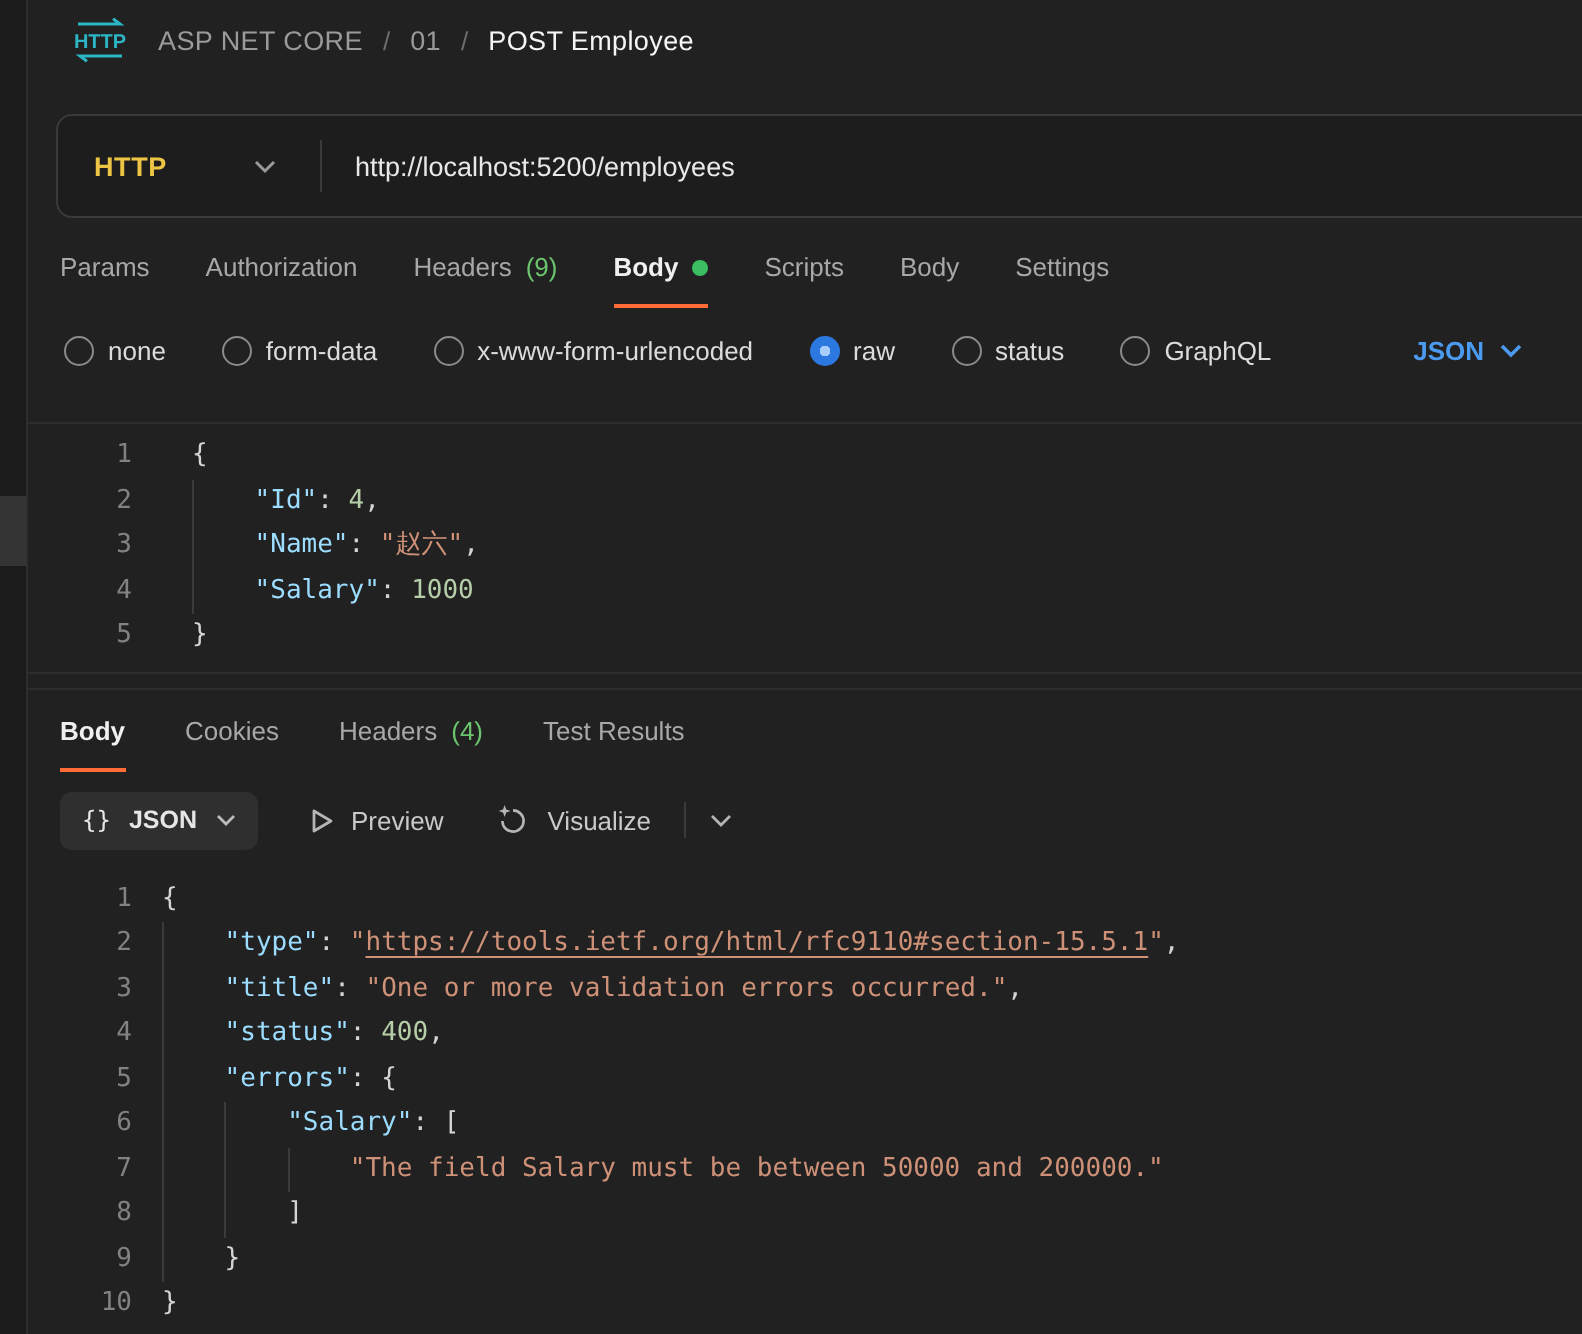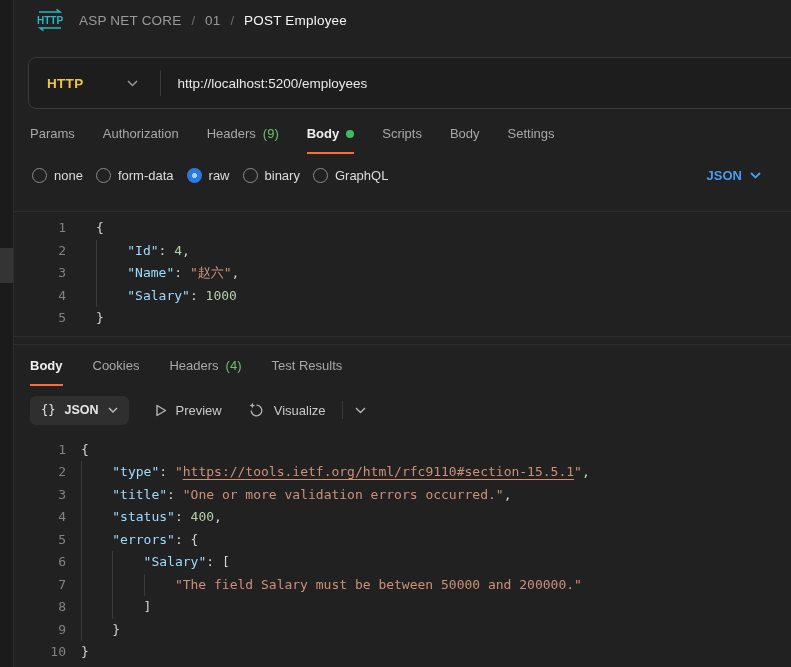--- a/index.html
+++ b/index.html
@@ -30,21 +30,21 @@
                font-size:13.5px; padding-left:16px; font-family:"Liberation Sans",sans-serif; }
 
   
   .tabs { display:flex; gap:28px; padding:17px 16px 0 16px; font-size:13px; color:#a8a8a8; }
   .tab { padding-bottom:11px; display:flex; gap:7px; align-items:center; cursor:pointer; border-bottom:2px solid transparent; }
   .tab .count { color:#6BC46D; }
   .tab.active { color:#f0f0f0; font-weight:600; border-bottom-color:#FF6C37; }
   .dot { width:8px; height:8px; border-radius:50%; background:#3DBD63; }
 
   
-  .body-type-row { display:flex; align-items:center; gap:13px; padding:14px 16px 0 18px; font-size:13px; color:#dcdcdc; }
+  .body-type-row { display:flex; align-items:center; gap:28px; padding:14px 16px 0 18px; font-size:13px; color:#dcdcdc; }
   .radio { display:flex; align-items:center; gap:7px; cursor:pointer; }
   .radio-circle { width:15px; height:15px; border-radius:50%; border:1px solid #8b8b8b; flex:0 0 15px; }
   .radio.selected .radio-circle { border:none; background:radial-gradient(circle,#a9ccff 0 2.6px,#2B79E0 2.7px); }
   .lang-select { margin-left:auto; display:flex; gap:8px; align-items:center; color:#4C9AEF; font-weight:700; padding-right:14px; cursor:pointer; font-size:13px; }
   .lang-select .chev { color:#4C9AEF; }
 
   
   .editor { font-family:"DejaVu Sans Mono","Liberation Mono",monospace; font-size:13px; }
   .req-editor { margin-top:28px; border-top:1px solid #2e2e2e; border-bottom:1px solid #2e2e2e; padding:5px 0 6px 0; }
   .resp-editor { margin-top:12px; padding-top:2px; }
@@ -140,27 +140,31 @@
 
     <div class="body-type-row">
       <div class="radio">
           <span class="radio-circle"></span>
           <span>none</span>
         </div>
       <div class="radio">
           <span class="radio-circle"></span>
           <span>form-data</span>
         </div>
+      <div class="radio">
+          <span class="radio-circle"></span>
+          <span>x-www-form-urlencoded</span>
+        </div>
       <div class="radio selected">
           <span class="radio-circle"></span>
           <span>raw</span>
         </div>
       <div class="radio">
           <span class="radio-circle"></span>
-          <span>binary</span>
+          <span>status</span>
         </div>
       <div class="radio">
           <span class="radio-circle"></span>
           <span>GraphQL</span>
         </div>
       <div class="lang-select">
         <span>JSON</span>
         <span class="chev">
           <svg width="11" height="7" viewBox="0 0 11 7">
               <path d="M1 1 L5.5 5.5 L10 1" fill="none" stroke="currentColor" stroke-width="1.8"></path>

